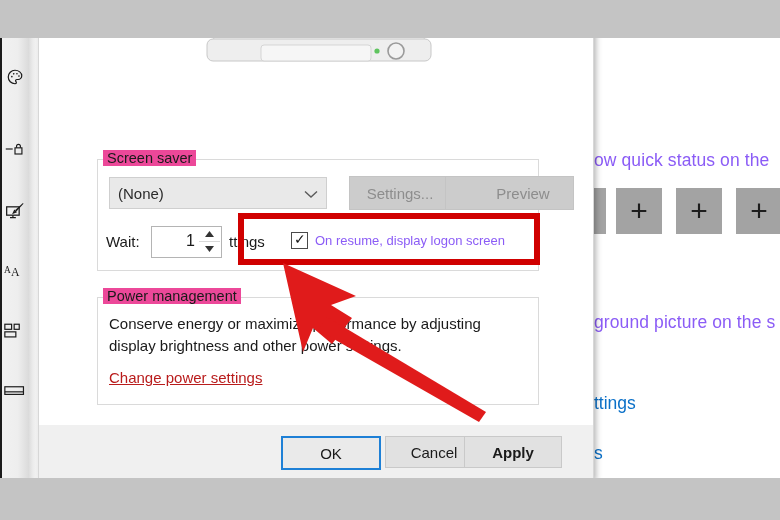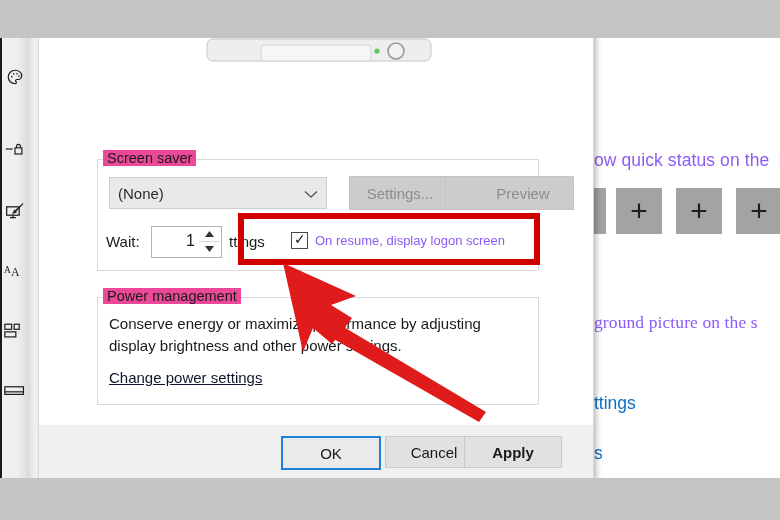--- a/index.html
+++ b/index.html
@@ -112,21 +112,21 @@
     position:relative;margin-right:7px;
   }
   #chk-box .tick{
     position:absolute;left:2px;top:-1px;font-size:14px;color:#111;line-height:15px;
   }
   #chk-label{font-size:13px;color:#8b5cf6;white-space:nowrap;}
 
   #pm-text1{position:absolute;left:70px;top:314px;font-size:15px;color:#1a1a1a;}
   #pm-text2{position:absolute;left:70px;top:336px;font-size:15px;color:#1a1a1a;}
   #pm-link{
-    position:absolute;left:70px;top:368px;font-size:15px;color:#0f172a;
+    position:absolute;left:70px;top:368px;font-size:15px;color:#b91c1c;
     text-decoration:underline;
   }
   #ss-footer{position:absolute;left:0;top:424px;width:554px;height:53px;background:#f0f0f0;}
   .dlgbtn{
     position:absolute;top:11px;height:30px;width:96px;
     background:#e1e1e1;border:1px solid #c9c9c9;color:#1a1a1a;
     font-size:15px;display:flex;align-items:center;justify-content:center;
   }
   .dlgbtn.primary{background:#eaeaea;border:2px solid #1e80d6;}
 
@@ -206,21 +206,21 @@
     <div class="plus-tile" style="left:588px;top:150px;">
       <span class="pl">+</span>
     </div>
     <div class="plus-tile" style="left:648px;top:150px;">
       <span class="pl">+</span>
     </div>
     <div class="plus-tile" style="left:708px;top:150px;">
       <span class="pl">+</span>
     </div>
 
-    <span class="bg-text" style="left:566px;top:274px;font-family:Liberation Serif, serif;">ground picture on the s</span>
+    <span class="bg-text" style="left:566px;top:274px;">ground picture on the s</span>
 
     <span class="bg-link" style="left:566px;top:355px;">ttings</span>
 
     <span class="bg-link" style="left:566px;top:405px;">s</span>
   </div>
 
   <div id="ssdialog">
 
     <div id="ss-body">
 

